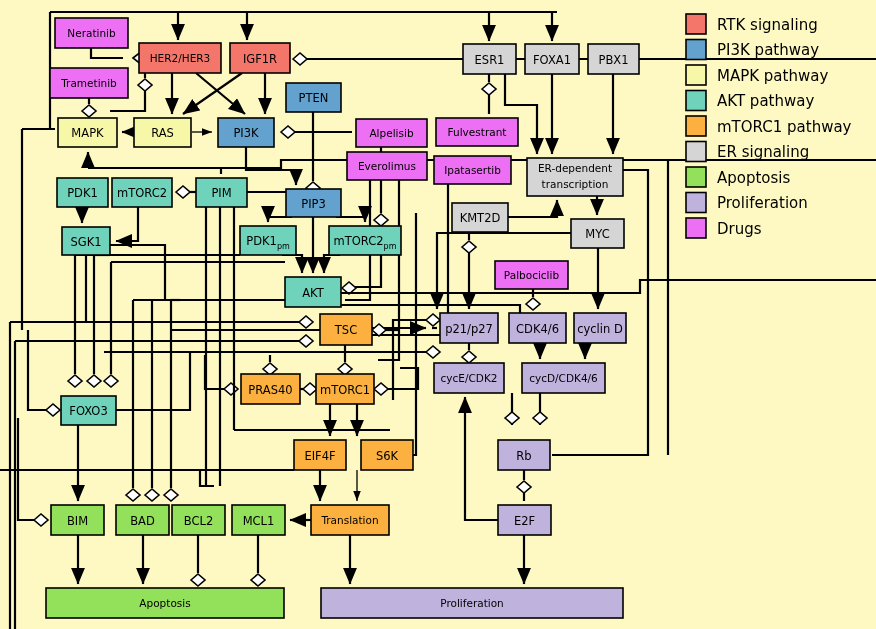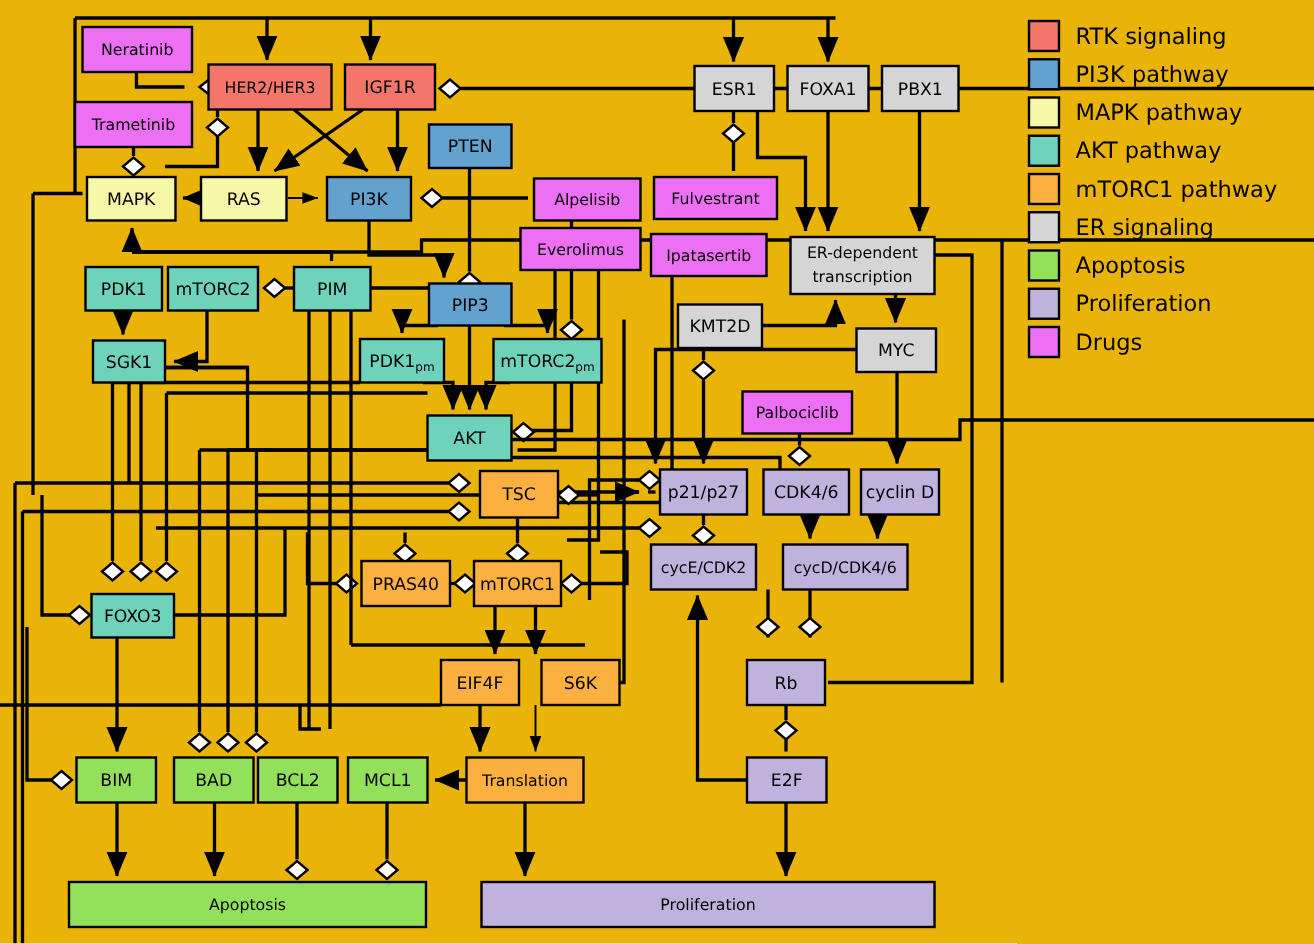--- a/index.html
+++ b/index.html
@@ -5,21 +5,21 @@
 <style>
   html, body {
     margin: 0; padding: 0;
     background: #ffffff;
     font-family: "DejaVu Sans", "Liberation Sans", sans-serif;
   }
   #canvas {
     position: relative;
     width: 876px;
     height: 629px;
-    background: #eab308;
+    background: #fef9c3;
     overflow: hidden;
   }
   #diagram-svg {
     position: absolute;
     left: 0; top: 0;
     width: 876px;
     height: 629px;
   }
   .node-label {
     font-family: "DejaVu Sans", "Liberation Sans", sans-serif;

